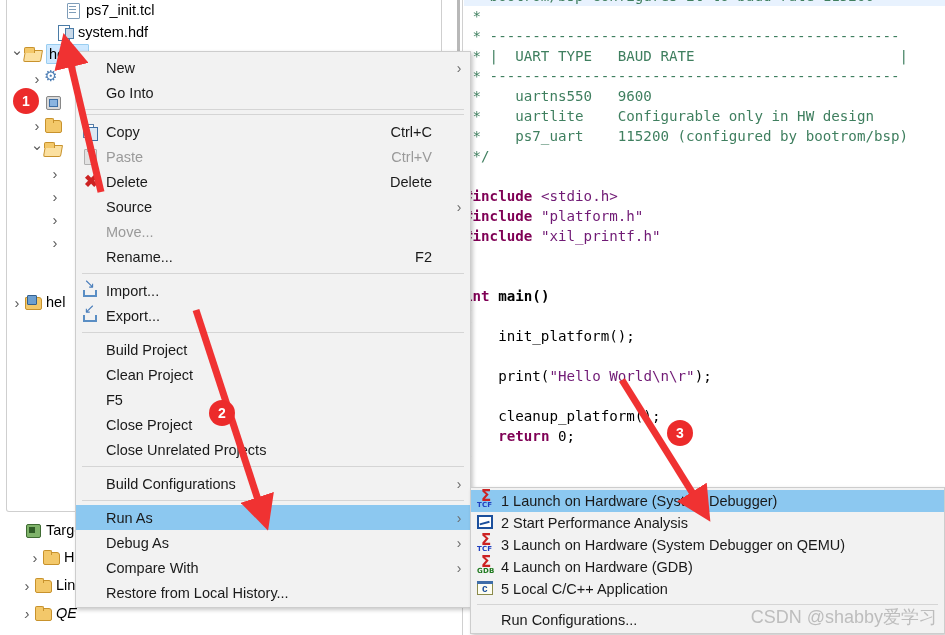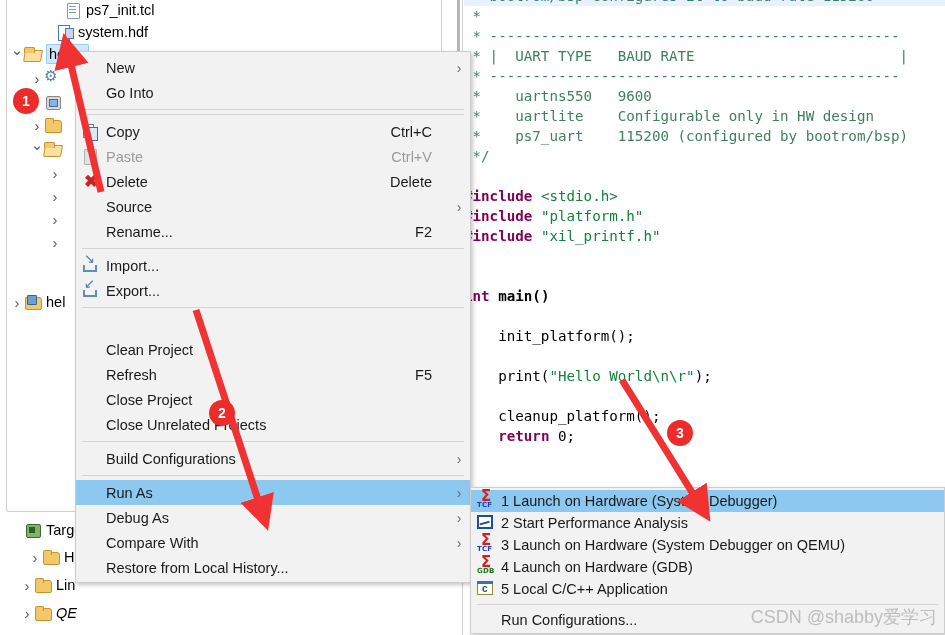--- a/index.html
+++ b/index.html
@@ -212,21 +212,21 @@
     font-family: "DejaVu Sans Mono", "Liberation Mono", monospace;
     font-size: 14.2px;
     line-height: 20px;
     white-space: pre;
     color: #000;
   }
   #code .line { height: 20px; }
   .cm { color: #3f7f5f; }
   .kw { color: #7f0055; font-weight: bold; }
   .pp { color: #7f0055; font-weight: bold; }
-  .str { color: #15803d; }
+  .str { color: #701a75; }
   .hl-line { background: #e8f2fe; }
 
   
   #ctx-menu {
     position: absolute;
     left: 75px; top: 51px;
     width: 396px;
     background: #f2f2f2;
     border: 1px solid #cdcdcd;
     box-shadow: 2px 2px 4px rgba(0,0,0,0.22);
@@ -568,20 +568,26 @@
       <span class="mlabel">Delete</span>
       <span class="maccel">Delete</span>
       <span class="marrow"></span>
     </div>
     <div class="mi">
       <span class="mico "></span>
       <span class="mlabel">Source</span>
       <span class="maccel"></span>
       <span class="marrow">›</span>
     </div>
+    <div class="mi disabled">
+      <span class="mico "></span>
+      <span class="mlabel">Move...</span>
+      <span class="maccel"></span>
+      <span class="marrow"></span>
+    </div>
     <div class="mi">
       <span class="mico "></span>
       <span class="mlabel">Rename...</span>
       <span class="maccel">F2</span>
       <span class="marrow"></span>
     </div>
     <div class="msep"></div>
     <div class="mi">
       <span class="mico ico-impexp"></span>
       <span class="mlabel">Import...</span>
@@ -590,32 +596,32 @@
     </div>
     <div class="mi">
       <span class="mico ico-impexp ico-exp"></span>
       <span class="mlabel">Export...</span>
       <span class="maccel"></span>
       <span class="marrow"></span>
     </div>
     <div class="msep"></div>
     <div class="mi">
       <span class="mico "></span>
+      <span class="mlabel">Build Project</span>
       <span class="maccel"></span>
       <span class="marrow"></span>
     </div>
     <div class="mi">
       <span class="mico "></span>
       <span class="mlabel">Clean Project</span>
       <span class="maccel"></span>
       <span class="marrow"></span>
     </div>
     <div class="mi">
       <span class="mico "></span>
-      <span class="mlabel">Refresh</span>
       <span class="maccel">F5</span>
       <span class="marrow"></span>
     </div>
     <div class="mi">
       <span class="mico "></span>
       <span class="mlabel">Close Project</span>
       <span class="maccel"></span>
       <span class="marrow"></span>
     </div>
     <div class="mi">

